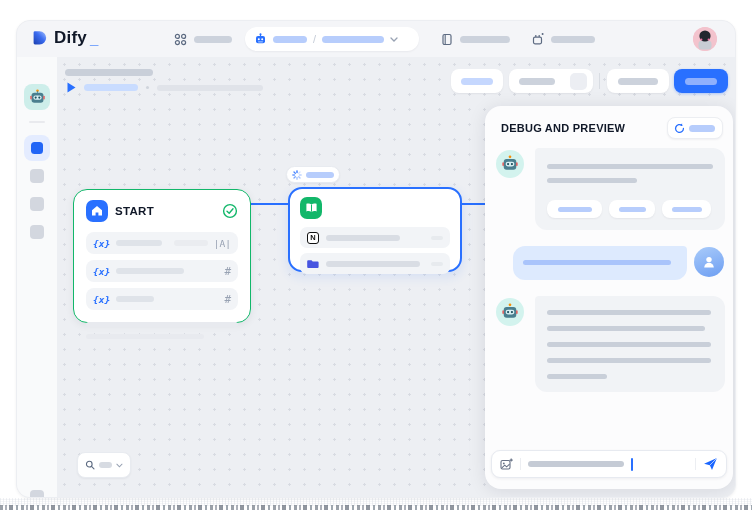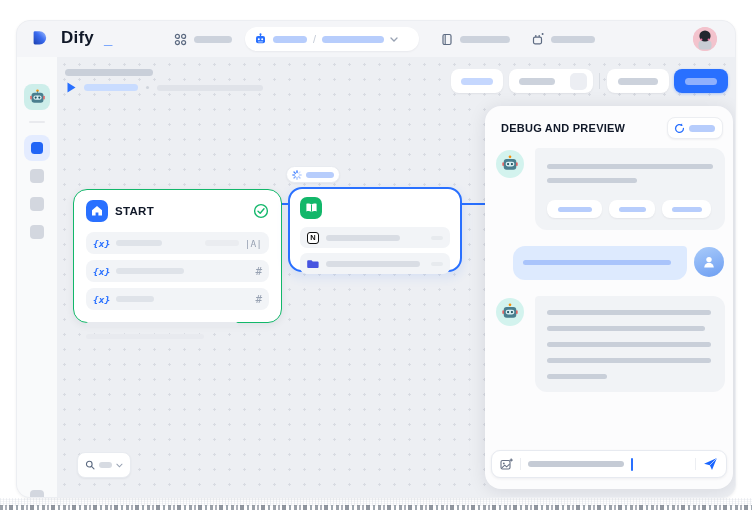--- a/index.html
+++ b/index.html
@@ -4,21 +4,21 @@
 <style>
   html,body{margin:0;padding:0;}
   body{width:752px;height:512px;overflow:hidden;font-family:"Liberation Sans",sans-serif;background:#fff;}
   #page{position:relative;width:752px;height:512px;background:#fff;}
 
   .window{position:absolute;left:16px;top:20px;width:720px;height:478px;border-radius:14px;
     background:#edeff3;overflow:hidden;box-shadow:0 1px 3px rgba(16,24,40,.06);border:1px solid #eceef2;box-sizing:border-box;}
 
   
   .hdr{position:absolute;left:0;top:0;width:100%;height:36px;background:#f4f5f8;}
-  .logo{position:absolute;left:14px;top:7px;display:flex;align-items:center;gap:12px;}
+  .logo{position:absolute;left:14px;top:7px;display:flex;align-items:center;gap:5px;}
   .logo-name{font-size:17px;font-weight:700;color:#101828;letter-spacing:.2px;}
   .logo-cursor{font-size:15px;font-weight:700;color:#2970ff;margin-left:-2px;}
   .hgroup{position:absolute;top:12px;display:flex;align-items:center;gap:7px;}
   .crumb-pill{position:absolute;left:228px;top:6px;width:174px;height:24px;background:#fff;border-radius:12px;
     display:flex;align-items:center;gap:6px;padding:0 9px;box-sizing:border-box;box-shadow:0 1px 2px rgba(16,24,40,.05);}
   .crumb-sep{color:#c6cdd8;font-size:11px;}
   .hdr-avatar{position:absolute;left:676px;top:6px;width:24px;height:24px;border-radius:50%;background:#f3c3cd;overflow:hidden;}
 
   
   .bar{border-radius:4px;}
@@ -236,21 +236,21 @@
             <line x1="7.4" y1="5" x2="9.2" y2="5" opacity=".3"></line>
           <line x1="2" y1="2" x2="3.3" y2="3.3" opacity=".85"></line>
             <line x1="6.7" y1="6.7" x2="8" y2="8" opacity=".4"></line>
           <line x1="2" y1="8" x2="3.3" y2="6.7" opacity=".6"></line>
             <line x1="6.7" y1="3.3" x2="8" y2="2" opacity=".2"></line>
         </g>
       </svg>
       <div class="bar b-blue" style="width:28px;height:6px;"></div>
     </div>
 
-    <div class="node" style="left:56px;top:168px;width:209px;height:134px;border:1.5px solid #12b76a;">
+    <div class="node" style="left:56px;top:168px;width:178px;height:134px;border:1.5px solid #12b76a;">
       <div class="node-hdr">
         <div class="node-icon" style="background:#2970ff;">
           <svg width="12" height="12" viewBox="0 0 12 12">
               <path d="M6 1 L11 5.2 V10.5 H7.4 V7.6 H4.6 V10.5 H1 V5.2 Z" fill="#fff"></path>
             </svg>
         </div>
         <span class="node-title">START</span>
         <div class="spacer"></div>
         <svg width="16" height="16" viewBox="0 0 16 16">
           <circle cx="8" cy="8" r="6.4" fill="none" stroke="#12b76a" stroke-width="1.4"></circle>

